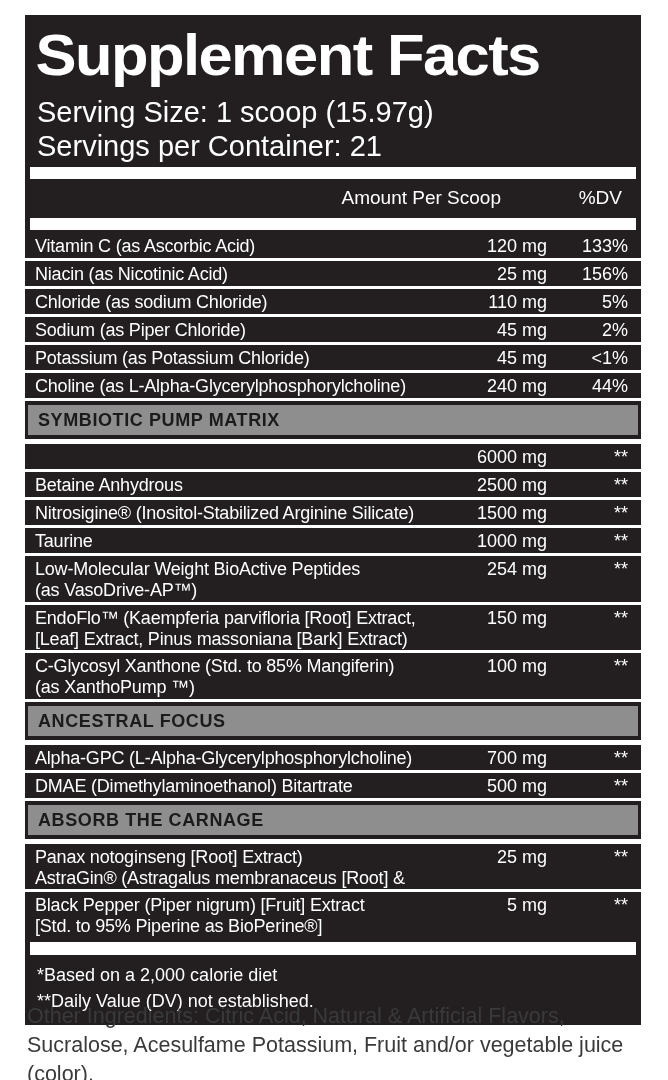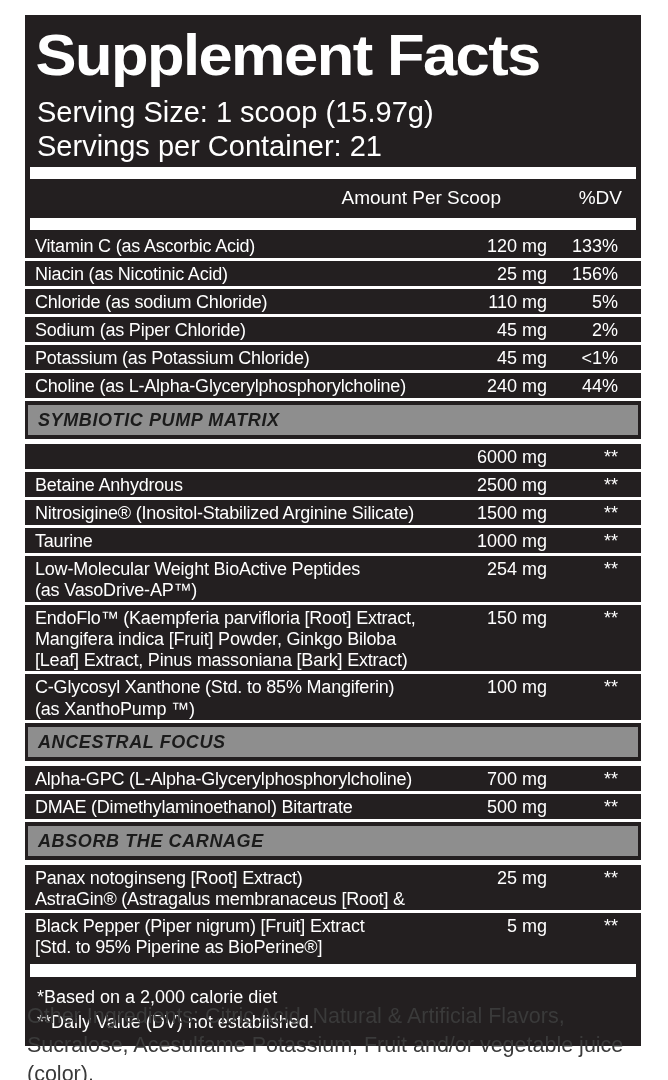--- a/index.html
+++ b/index.html
@@ -65,29 +65,28 @@
     min-height:22px;
   }
   .rows .row + .row{border-top:3px solid var(--light);}
   .row .name{max-width:470px;}
   .row .line{white-space:nowrap;}
   .row .amt{
     position:absolute;right:94px;top:3px;
     white-space:nowrap;letter-spacing:0;
   }
   .row .dv{
-    position:absolute;right:23px;top:3px;
+    position:absolute;right:13px;top:3px;
     white-space:nowrap;letter-spacing:0;
   }
   .sec-wrap{
     background:var(--panel);
     border-top:3px solid var(--light);
     border-bottom:5px solid var(--light);
     padding:4px 3px;
-    font-style:italic;
   }
   .sec-bar{
     background:var(--bar);
     color:#1b1b1b;
     font-weight:bold;
     font-size:18px;
     letter-spacing:0.6px;
     padding:5px 10px 4px 10px;
   }
   .footnotes{
@@ -202,21 +201,20 @@
             <div class="name">
               <div class="line">Low-Molecular Weight BioActive Peptides</div>
               <div class="line">(as VasoDrive-AP™)</div>
             </div>
             <div class="amt">254 mg</div>
             <div class="dv">**</div>
           </div>
           <div class="row">
             <div class="name">
               <div class="line">EndoFlo™ (Kaempferia parvifloria [Root] Extract,</div>
-              <div class="line">Mangifera indica [Fruit] Powder, Ginkgo Biloba</div>
               <div class="line">[Leaf] Extract, Pinus massoniana [Bark] Extract)</div>
             </div>
             <div class="amt">150 mg</div>
             <div class="dv">**</div>
           </div>
           <div class="row">
             <div class="name">
               <div class="line">C-Glycosyl Xanthone (Std. to 85% Mangiferin)</div>
               <div class="line">(as XanthoPump ™)</div>
             </div>

